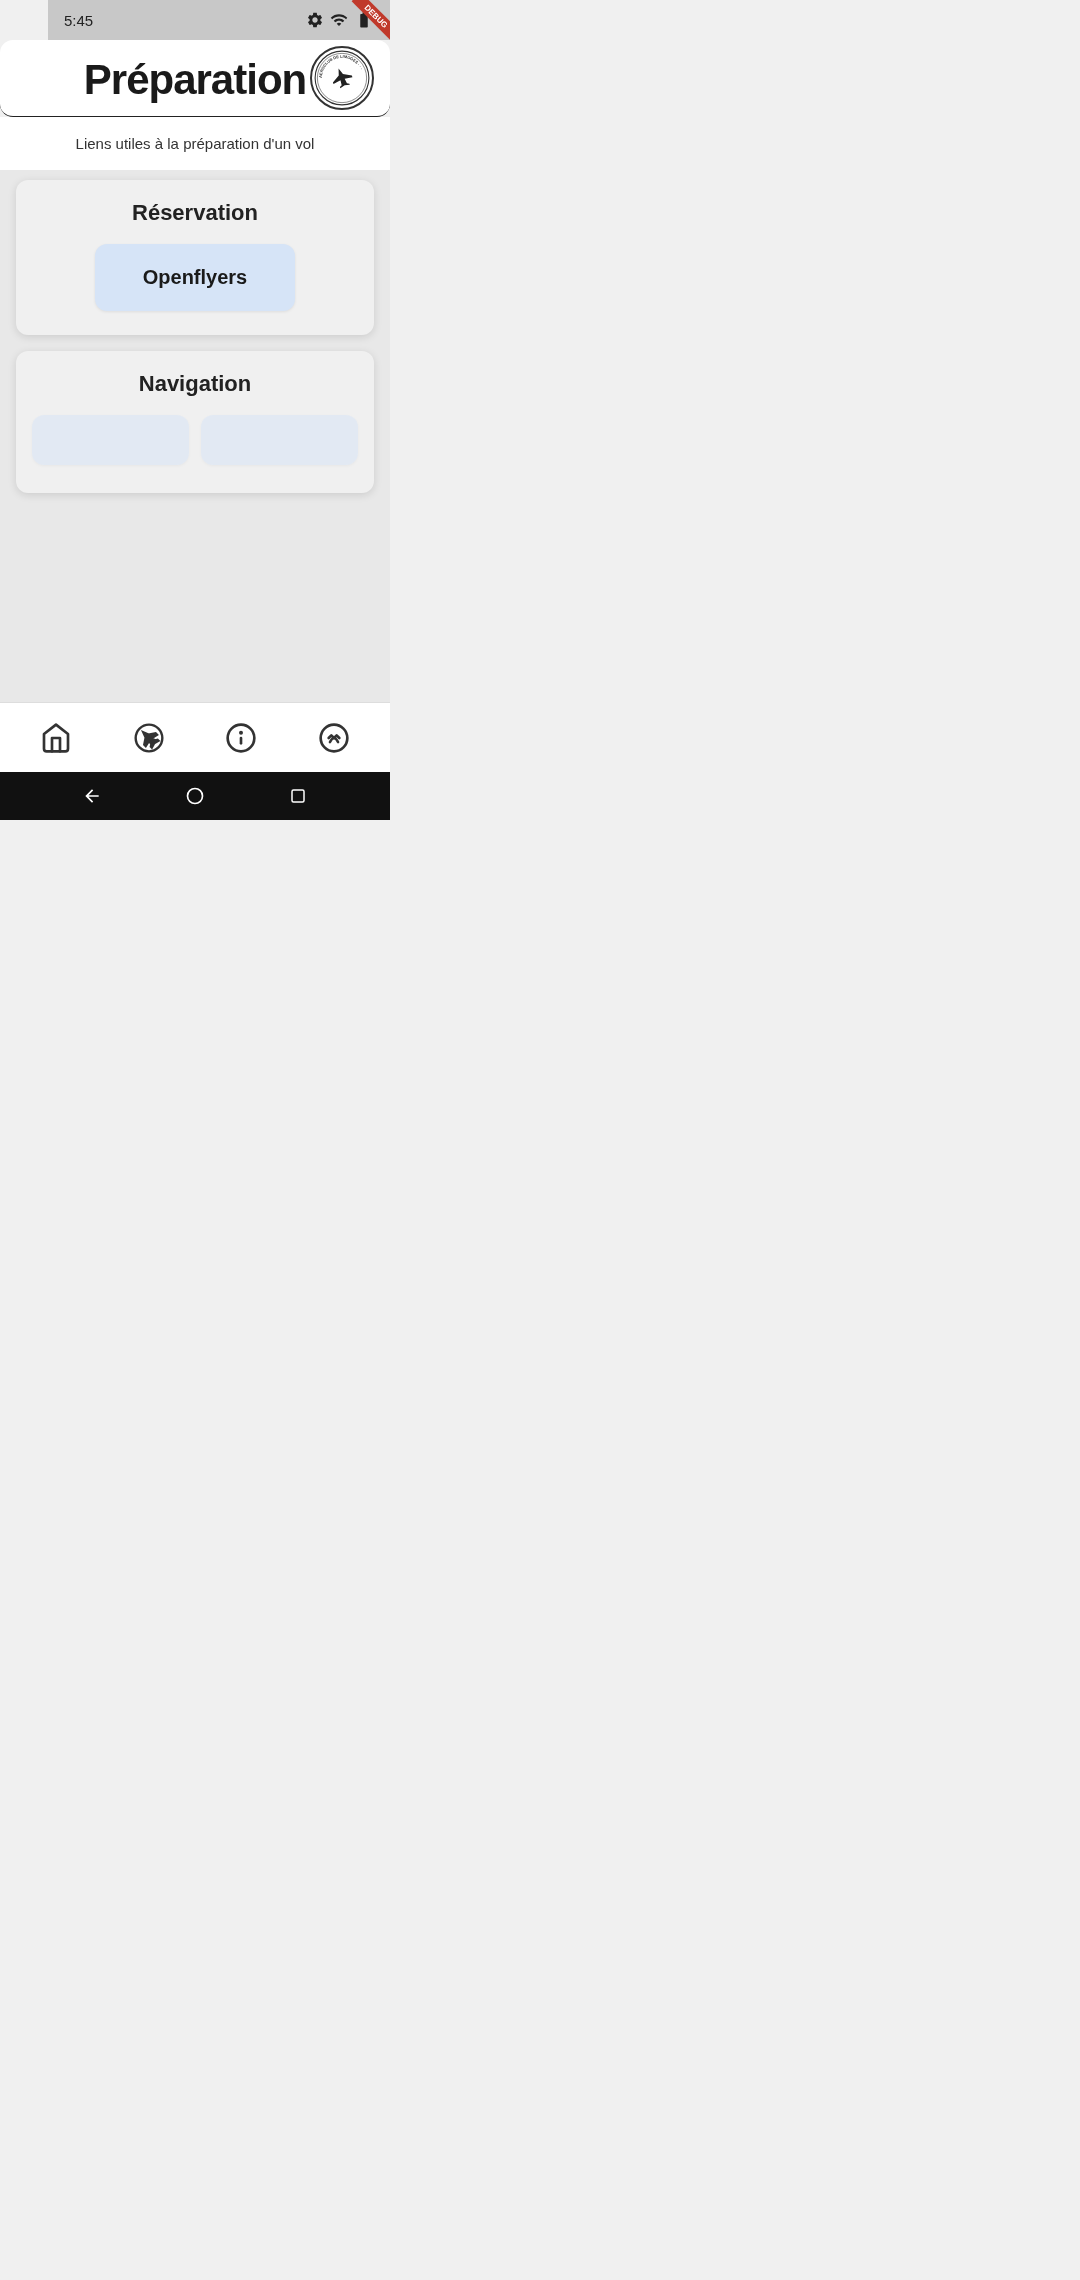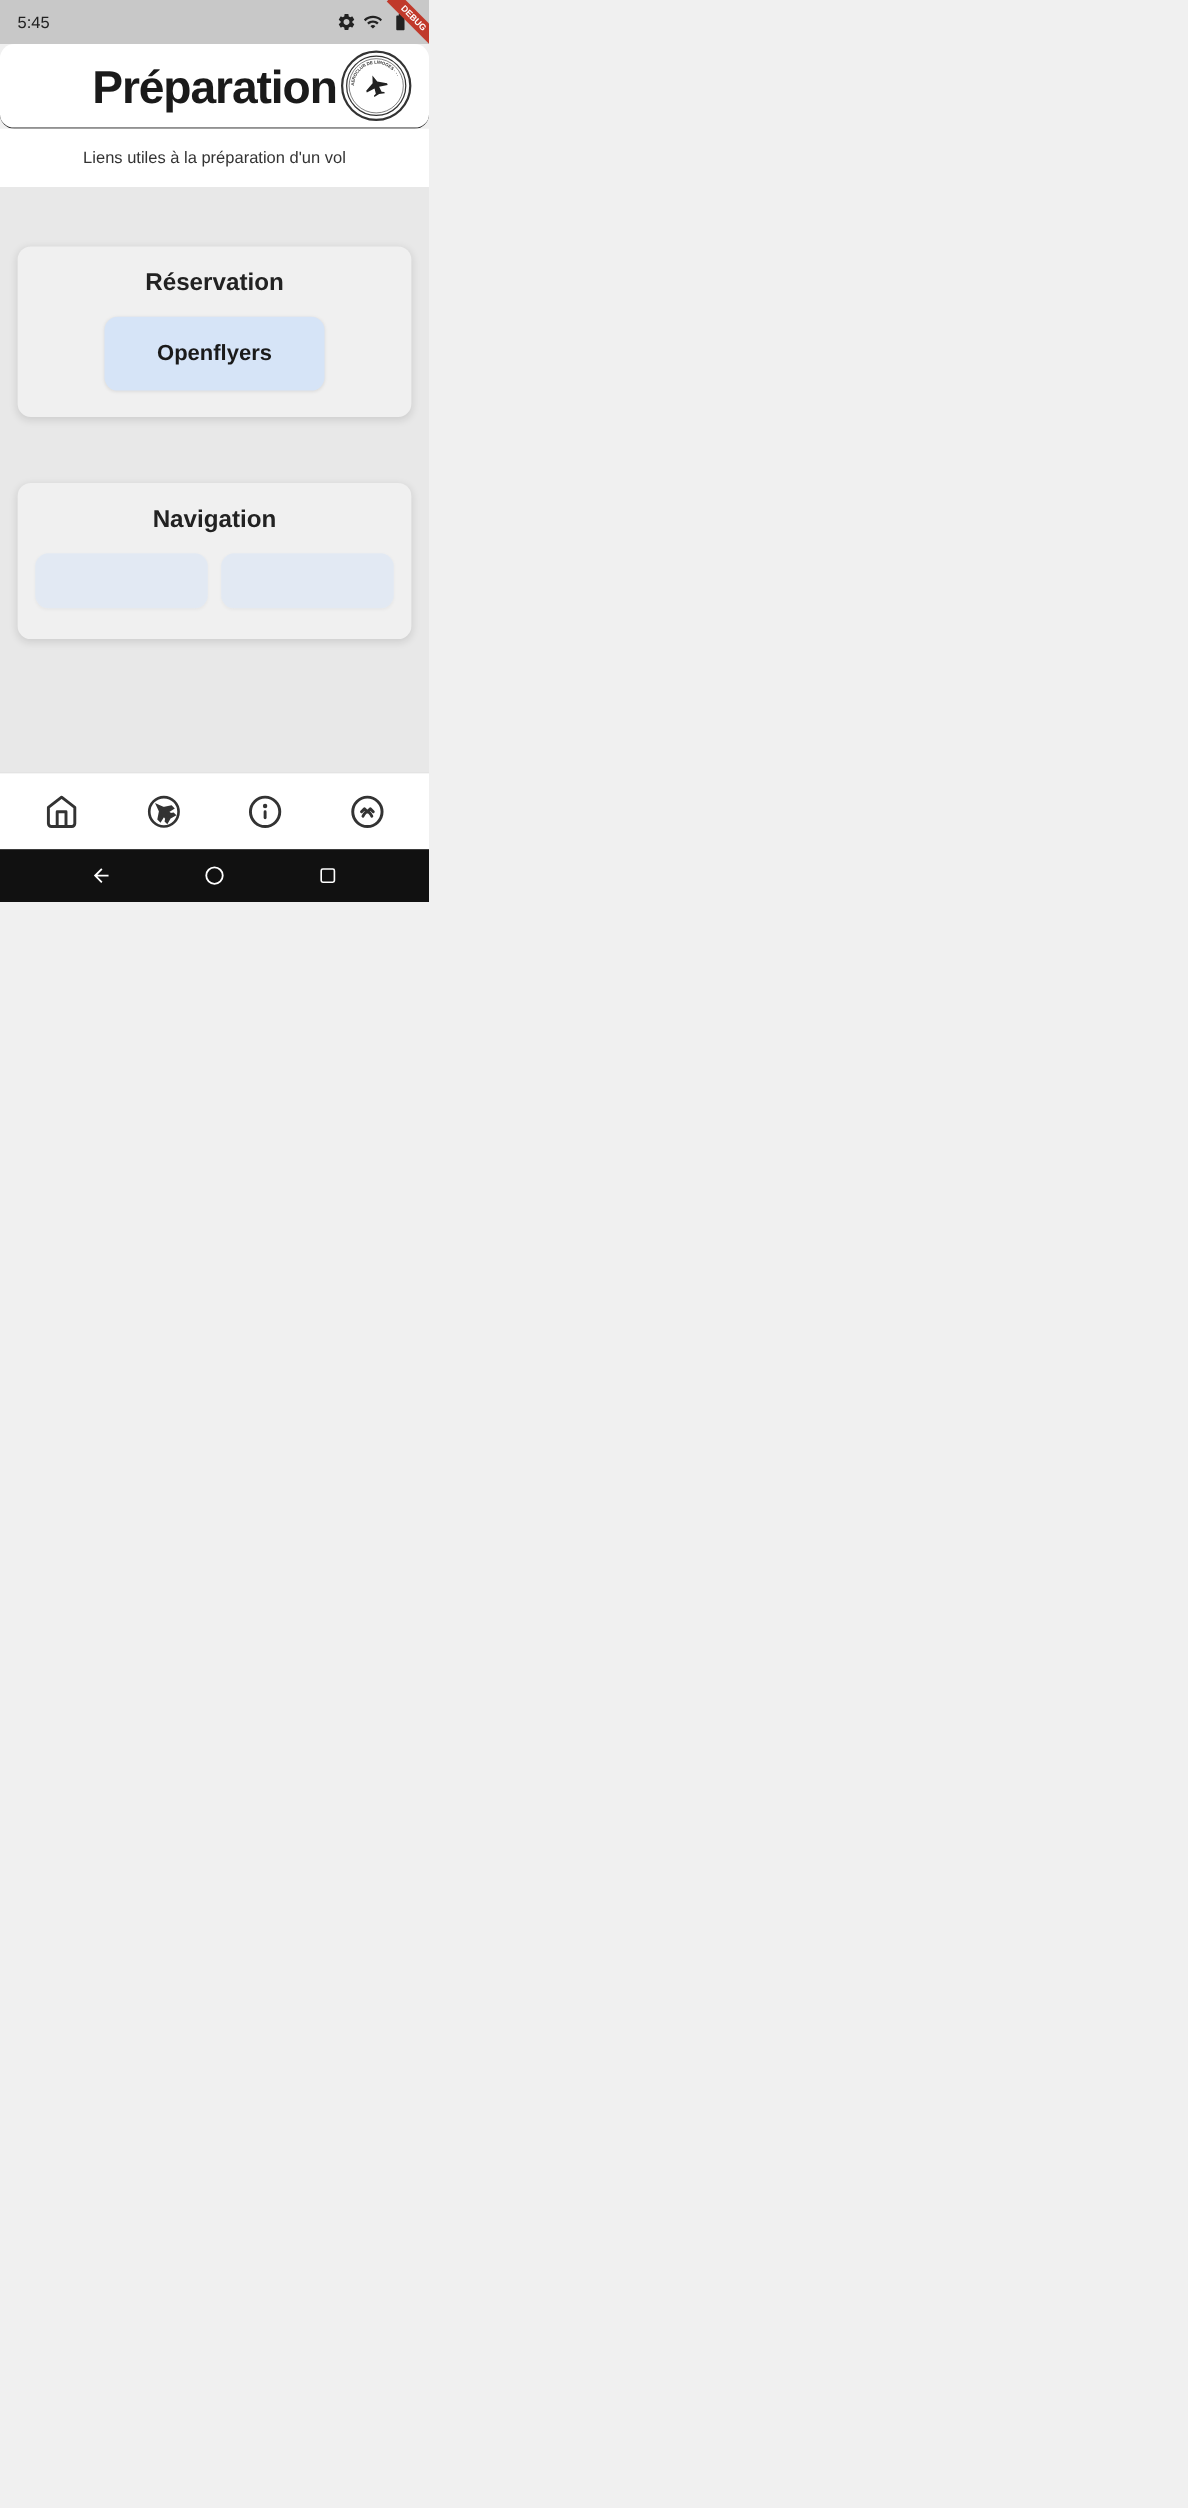--- a/index.html
+++ b/index.html
@@ -17,20 +17,21 @@
 
     
     .status-bar {
       background: #c8c8c8;
       height: 40px;
       display: flex;
       align-items: center;
       justify-content: space-between;
       padding: 0 16px;
       position: relative;
+      margin-left: 48px;
     }
     .status-time {
       font-size: 15px;
       font-weight: 500;
       color: #222;
     }
     .status-icons {
       display: flex;
       align-items: center;
       gap: 6px;
@@ -96,21 +97,20 @@
       overflow-y: auto;
       background: #e8e8e8;
     }
 
     
     .section-card {
       background: #f0f0f0;
       border-radius: 12px;
       padding: 20px 16px 24px 16px;
       box-shadow: 0 2px 8px rgba(0,0,0,0.12);
-      margin-top: 44px;
     }
     .section-title {
       font-size: 22px;
       font-weight: 600;
       color: #222;
       text-align: center;
       margin-bottom: 18px;
     }
 
     

